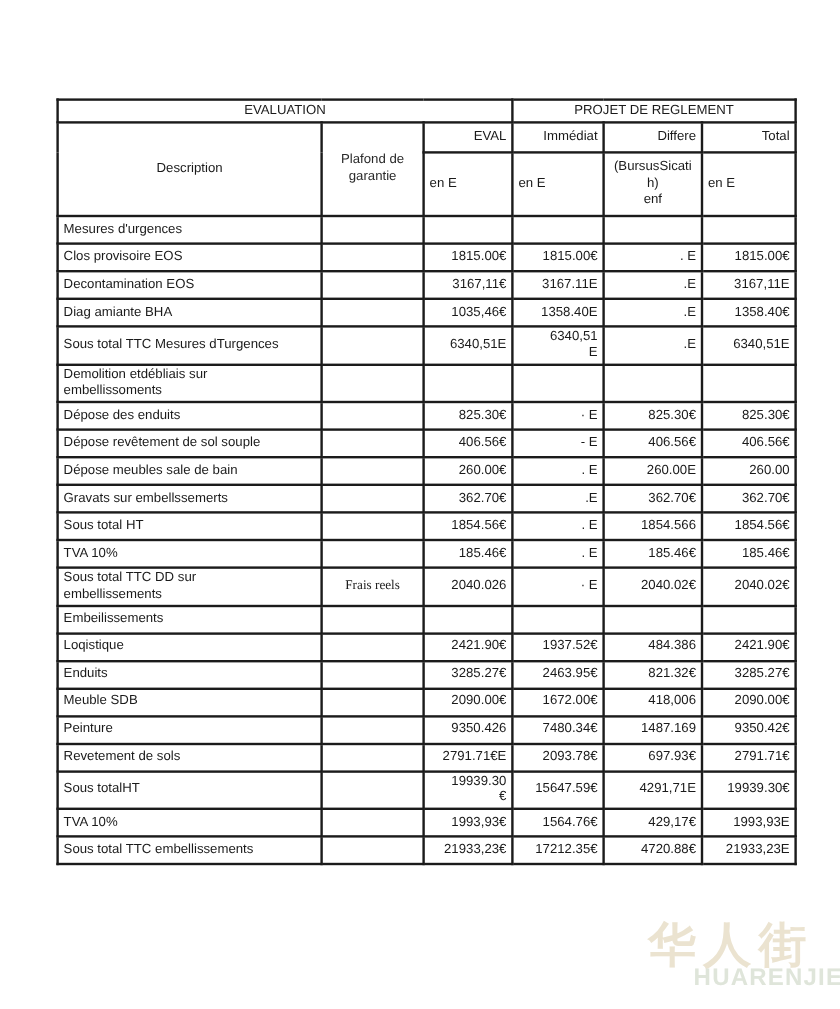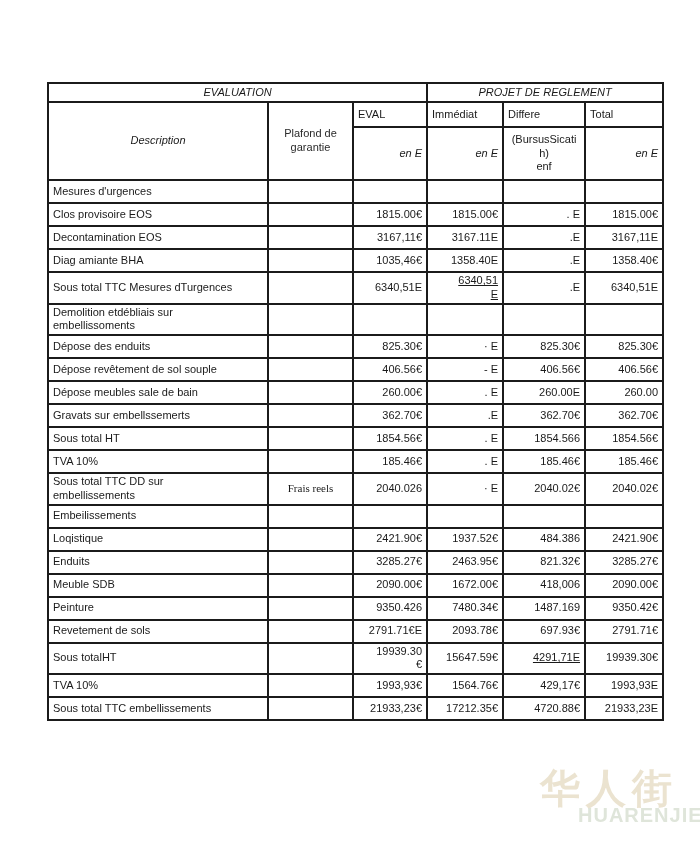--- a/index.html
+++ b/index.html
@@ -29,24 +29,24 @@
   }
   tr.gh  { height: 19px; }
   tr.h1  { height: 25px; }
   tr.h2  { height: 53px; }
   .doc-table tbody tr { height: 23px; }
 
   .c-desc   { text-align: left;  padding-left: 6px; }
   .c-center { text-align: center; font-family: Liberation Serif, serif; }
   .c-num    { text-align: right; padding-right: 4px; }
   .sm       { font-size: 8.5px; }
-  .lg       { font-size: 13.5px; text-decoration: underline; }
-  .hdr      { font-size: 11.5px; text-align: center; font-style: italic; }
-  .hdr-col  { font-size: 11.5px; }
-  .hdr-sub  { text-align: right; font-size: 11px; font-style: italic; }
+  .lg       { font-size: 13.5px; }
+  .hdr      { font-size: 11.5px; text-align: center; }
+  .hdr-col  { text-align: right; font-size: 11.5px; }
+  .hdr-sub  { font-size: 11px; }
   .hdr-sub-center { text-align: center; font-size: 10.5px; }
   .plafond-hdr { font-size: 8.5px; text-align: center; color: #2a2a2a; border-radius: 21px; }
 
   .watermark {
     position: absolute;
     left: 540px; top: 766px;
     width: 200px;
     pointer-events: none;
   }
   .wm-cn {

